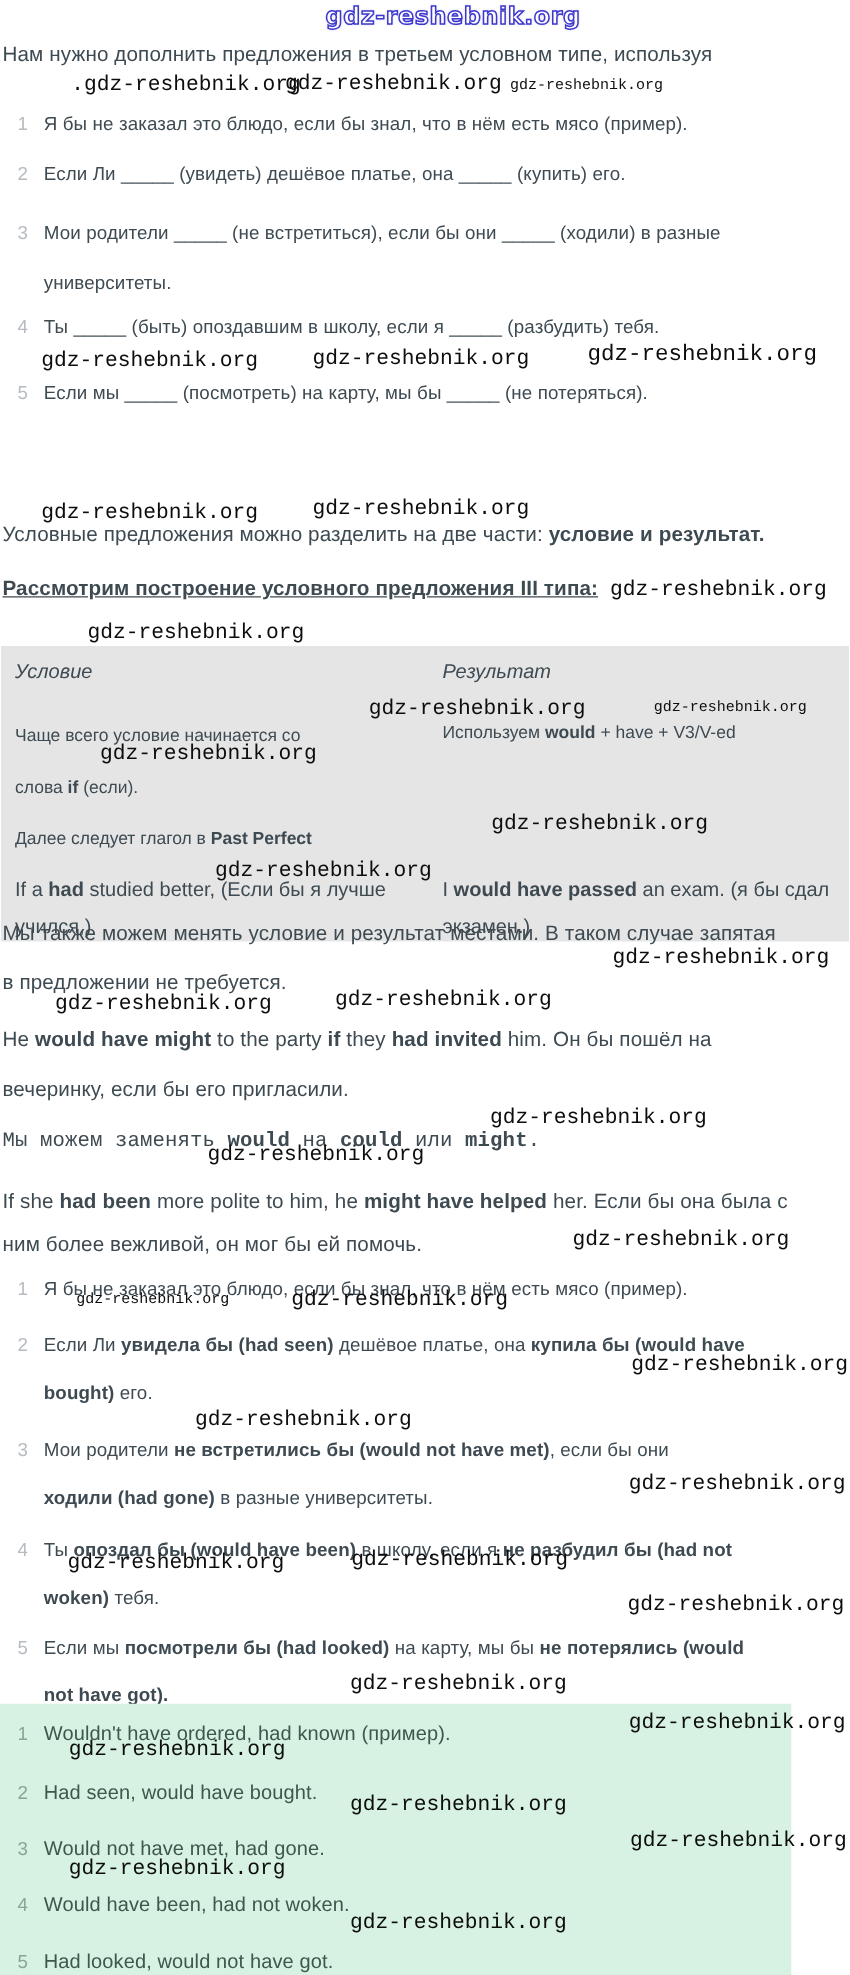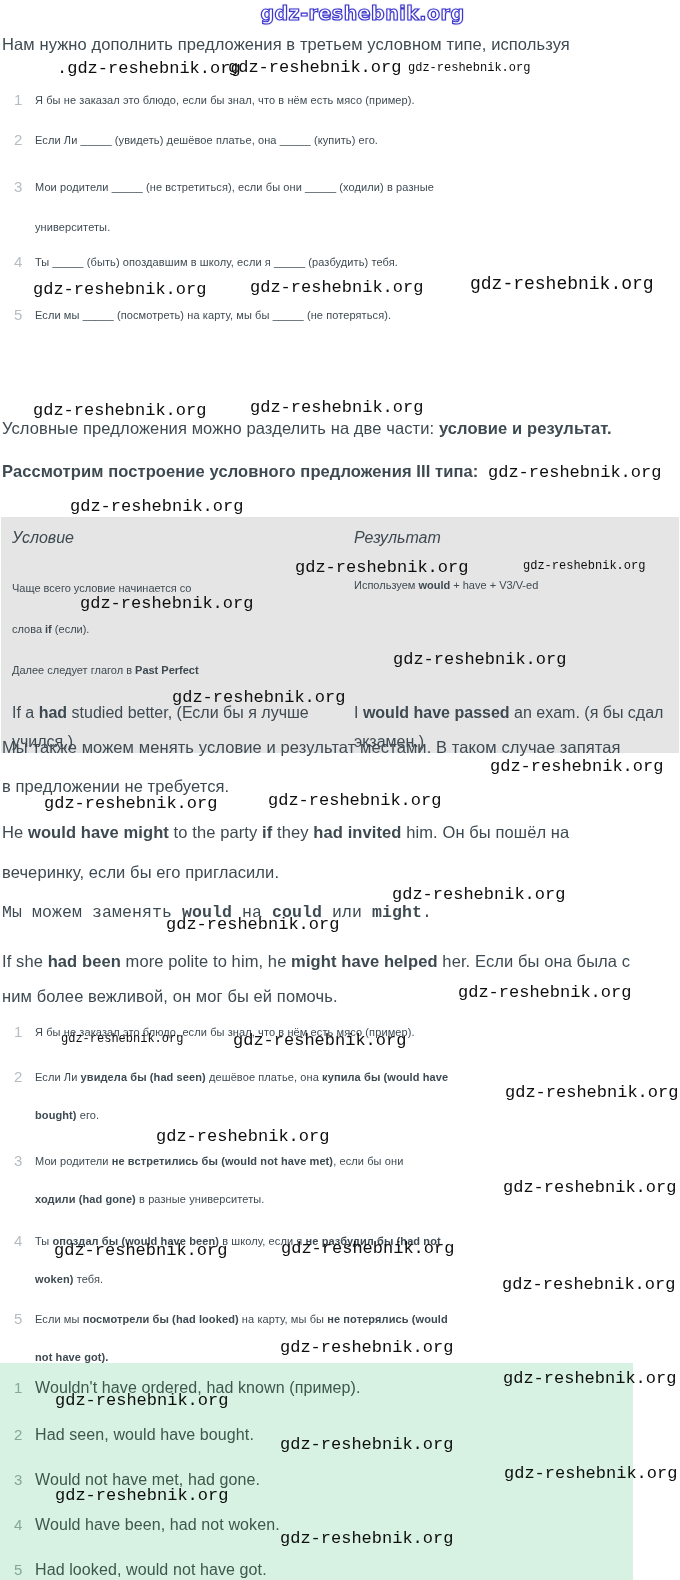--- a/index.html
+++ b/index.html
@@ -13,46 +13,46 @@
           letter-spacing:.5px;}
   
   #wm-layer{position:absolute;inset:0;z-index:6;pointer-events:none;}
   .wm{position:absolute;font-family:Liberation Mono, monospace;color:#0d0d0d;white-space:nowrap;line-height:1.15;}
   .wmi{font-family:"DejaVu Sans",sans-serif;color:#0d0d0d;font-weight:400;font-style:normal;font-size:17px;}
   
   .p{position:absolute;left:2px;width:676px;font-size:16.5px;line-height:36px;letter-spacing:.1px;}
   .p-intro{top:26px;}
   .p-chasto{top:331px;}
   .p-uslovnye{top:410px;}
-  .p-rassmotrim{top:453px;}
+  .p-rassmotrim{top:453px;text-decoration:underline;}
   .p-mytakzhe{top:728px;line-height:39px;}
   .p-he{top:812px;line-height:40px;}
   .p-mozhem{top:895px;font-family:Liberation Mono, monospace;}
   .p-ifshe{top:944px;line-height:35px;}
   
   .list{position:absolute;left:0;width:680px;list-style:none;margin:0;padding:0;}
   .list li{position:absolute;left:0;width:100%;}
   .num{position:absolute;left:14px;top:11px;font-size:15px;color:#b6bcc1;}
-  .txt{margin-left:35px;margin-right:4px;font-size:11px;line-height:40px;letter-spacing:.1px;}
+  .txt{margin-left:35px;margin-right:4px;font-size:15px;line-height:40px;letter-spacing:.1px;}
   .list1{top:80px;}
   .list1 li:nth-of-type(1){top:0;} .list1 li:nth-of-type(2){top:40px;}
   .list1 li:nth-of-type(3){top:87px;} .list1 li:nth-of-type(4){top:162px;}
   .list1 li:nth-of-type(5){top:215px;}
   .list2{top:1013px;}
   .list2 .txt{line-height:38px;}
   .list2 .num{top:10px;}
   .list2 li:nth-of-type(1){top:0;} .list2 li:nth-of-type(2){top:45px;}
   .list2 li:nth-of-type(3){top:129px;} .list2 li:nth-of-type(4){top:209px;}
   .list2 li:nth-of-type(5){top:287px;}
   
   .tbl{position:absolute;left:1px;top:489px;width:676px;height:234px;border:1px solid #e2e4e6;background:#e5e5e5;margin-top:28px;}
   .tbl .col-div{position:absolute;left:343px;top:0;bottom:0;width:1px;background:#e2e4e6;}
   .tbl .hdr-div{position:absolute;left:0;right:0;top:42px;height:1px;background:#e2e4e6;}
   .tbl .row-div{position:absolute;left:0;right:0;top:173px;height:1px;background:#e2e4e6;}
-  .cell{position:absolute;font-size:11px;}
+  .cell{position:absolute;font-size:14px;}
   .c-h1{left:10px;top:11px;font-style:italic;font-size:16px;}
   .c-h2{left:352px;top:11px;font-style:italic;font-size:16px;}
   .c-r1c1{left:10px;top:50px;width:322px;line-height:41px;}
   .c-r1c2{left:352px;top:48px;width:316px;line-height:38px;}
   .c-r2c1{left:10px;top:180px;width:322px;line-height:29px;font-size:16px;}
   .c-r2c2{left:352px;top:180px;width:316px;line-height:29px;font-size:16px;}
   
   .green{position:absolute;left:0;top:1363px;width:633px;height:217px;background:#d7f2e2;}
   .list3{position:absolute;inset:0;width:680px;}
   .list3 .num{color:#86a697;top:2px;}

